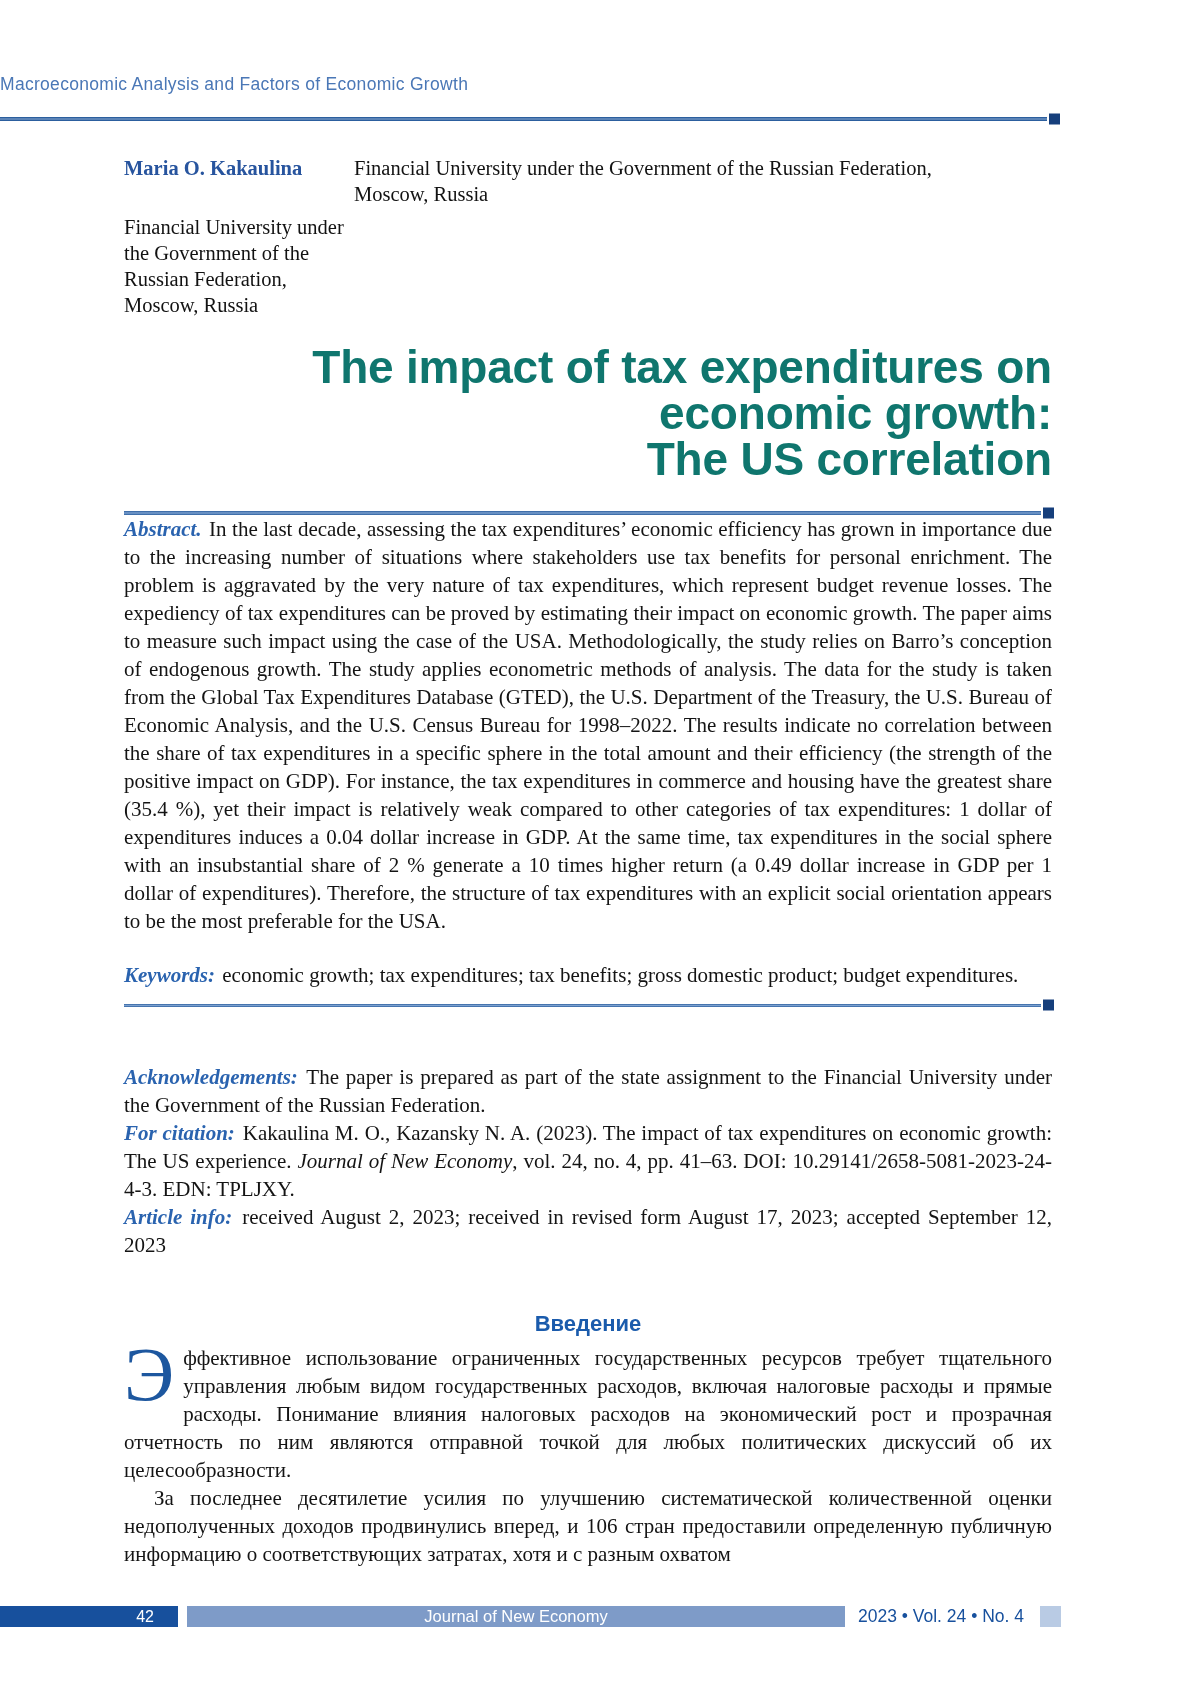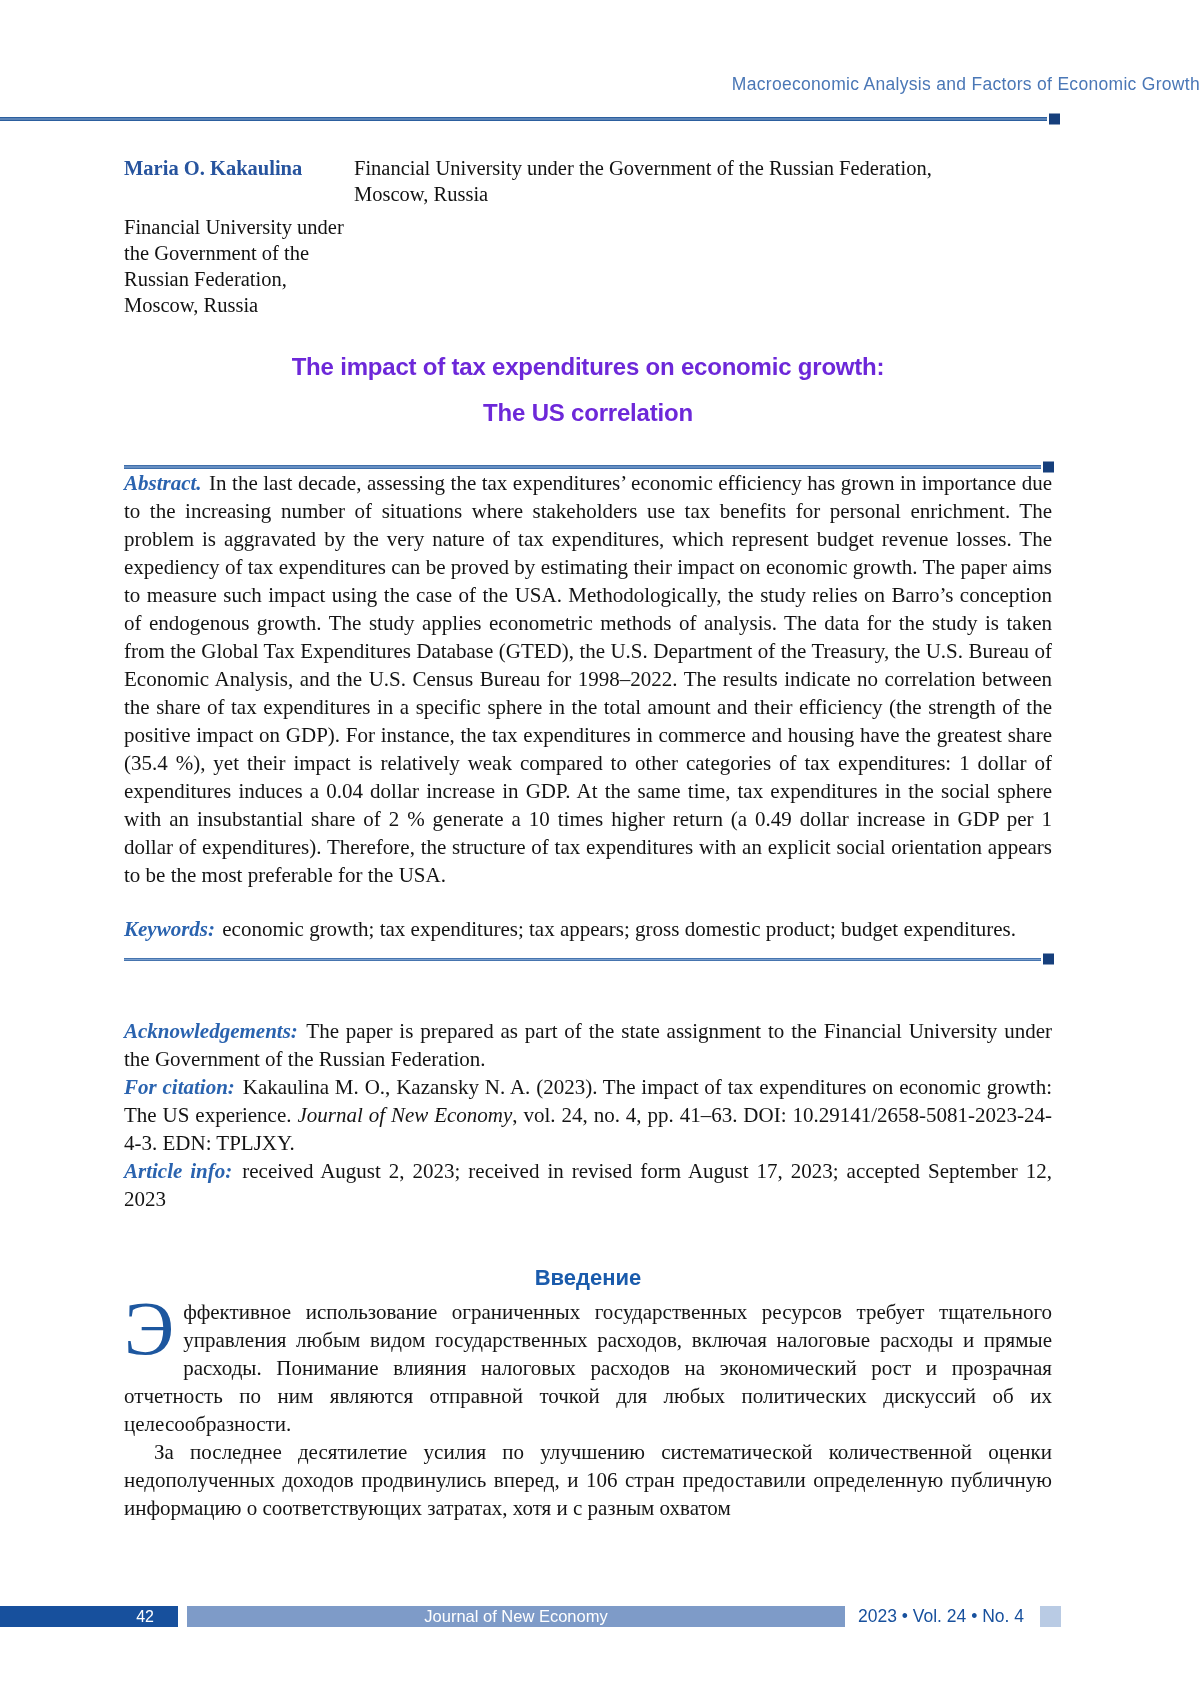--- a/index.html
+++ b/index.html
@@ -9,21 +9,21 @@
     height: 1697px;
     background: #ffffff;
     overflow: hidden;
     font-family: "Liberation Serif", serif;
   }
 
   
   .running-head {
     position: absolute;
     top: 74px; left: 0; right: 0;
-    text-align: right;
+    text-align: left;
     font-family: "Liberation Sans", sans-serif;
     font-size: 17.5px;
     letter-spacing: 0.3px;
     color: #4a77b6;
   }
   .head-rule {
     position: absolute;
     top: 117px; left: 0;
     width: 1047px; height: 4px;
     background: linear-gradient(to bottom, #2c5f9e 0%, #2c5f9e 28%, #9ab4d8 50%, #2c5f9e 72%, #2c5f9e 100%);
@@ -48,27 +48,27 @@
     grid-template-columns: 230px 1fr;
     row-gap: 7px;
     font-size: 20.5px;
     line-height: 26px;
   }
   .a-name { font-weight: bold; color: #27549e; }
   .a-aff  { color: #121212; }
 
   .title {
     margin: 26px 0 0 0;
-    text-align: center;
+    text-align: right;
     font-family: "Liberation Sans", sans-serif;
     font-weight: bold;
-    font-size: 24px;
+    font-size: 46px;
     line-height: 46px;
     letter-spacing: -0.2px;
-    color: #6d28d9;
+    color: #0f766e;
   }
   .t-line { display: block; }
 
   .rule {
     position: relative;
     width: 917px; height: 3.5px;
     background: linear-gradient(to bottom, #2c5f9e, #7ba0cf 50%, #2c5f9e);
   }
   .rule-title { margin-top: 29px; }
   .rule-kw    { margin-top: 15px; }
@@ -180,21 +180,21 @@
       </h1>
 
     <div class="rule rule-title">
       <span class="rule-cap"></span>
     </div>
 
     <p class="body abstract"><span class="label">Abstract.</span>
       <span>In the last decade, assessing the tax expenditures’ economic efficiency has grown in importance due to the increasing number of situations where stakeholders use tax benefits for personal enrichment. The problem is aggravated by the very nature of tax expenditures, which represent budget revenue losses. The expediency of tax expenditures can be proved by estimating their impact on economic growth. The paper aims to measure such impact using the case of the USA. Methodologically, the study relies on Barro’s conception of endogenous growth. The study applies econometric methods of analysis. The data for the study is taken from the Global Tax Expenditures Database (GTED), the U.S. Department of the Treasury, the U.S. Bureau of Economic Analysis, and the U.S. Census Bureau for 1998–2022. The results indicate no correlation between the share of tax expenditures in a specific sphere in the total amount and their efficiency (the strength of the positive impact on GDP). For instance, the tax expenditures in commerce and housing have the greatest share (35.4 %), yet their impact is relatively weak compared to other categories of tax expenditures: 1 dollar of expenditures induces a 0.04 dollar increase in GDP. At the same time, tax expenditures in the social sphere with an insubstantial share of 2 % generate a 10 times higher return (a 0.49 dollar increase in GDP per 1 dollar of expenditures). Therefore, the structure of tax expenditures with an explicit social orientation appears to be the most preferable for the USA.</span></p>
 
     <p class="body keywords"><span class="label">Keywords:</span>
-      <span>economic growth; tax expenditures; tax appears; gross domestic product; budget expenditures.</span></p>
+      <span>economic growth; tax expenditures; tax benefits; gross domestic product; budget expenditures.</span></p>
 
     <div class="rule rule-kw">
       <span class="rule-cap"></span>
     </div>
 
     <div class="meta">
       <p class="body"><span class="label">Acknowledgements:</span>
         <span>The paper is prepared as part of the state assignment to the Financial University under the Government of the Russian Federation.</span></p>
       <p class="body"><span class="label">For citation:</span>
         <span>Kakaulina M. O., Kazansky N. A. (2023). The impact of tax expenditures on economic growth: The US experience. </span><span class="it">Journal of New Economy</span><span>, vol. 24, no. 4, pp. 41–63. DOI: 10.29141/2658-5081-2023-24-4-3. EDN: TPLJXY.</span></p>

